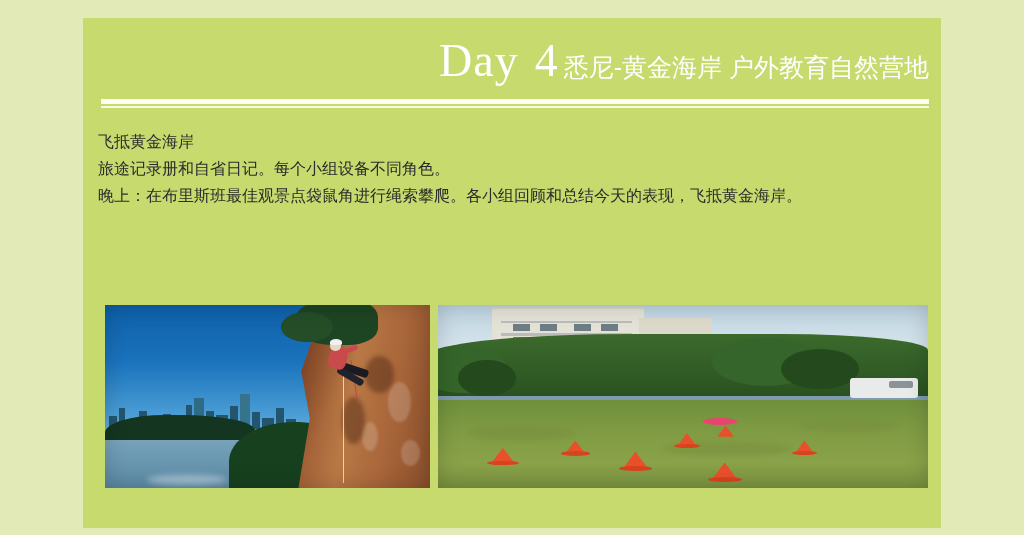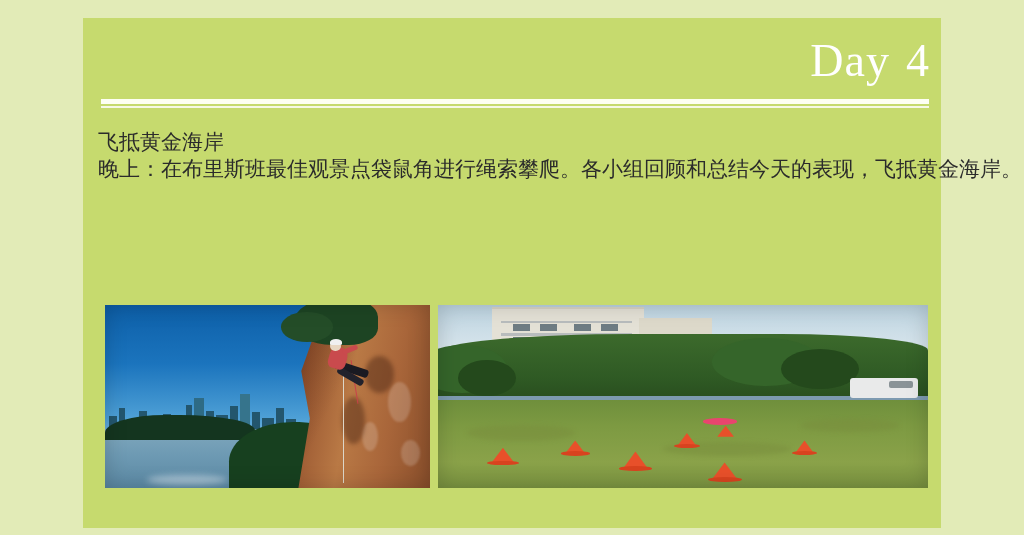--- a/index.html
+++ b/index.html
@@ -50,21 +50,21 @@
   }
   #divider .bar-thin {
     position:absolute; left:0; top:7px; width:100%; height:2px;
     background:#f6f9e6;
   }
   
   #body-text {
     position:absolute; left:15px; top:110px; width:836px;
   }
   .line {
-    font-size:21px;
+    font-size:16px;
     color:#2b2b2b;
     line-height:27px;
     white-space:nowrap;
     letter-spacing:0px;
   }
   
   #photos {
     position:absolute; left:22px; top:287px; width:822px; height:183px;
     display:flex; gap:8px;
   }
@@ -276,29 +276,31 @@
 <body>
 
 <div id="slide">
 
   <div id="panel">
 
     <div id="header">
       <div id="title-block">
         <span id="title-day">Day</span>
         <span id="title-num">4</span>
+        <span id="title-sub">悉尼-黄金海岸 户外教育自然营地</span>
       </div>
       <div id="divider">
         <div class="bar-thick"></div>
         <div class="bar-thin"></div>
       </div>
     </div>
 
     <div id="body-text">
       <div class="line">飞抵黄金海岸</div>
+      <div class="line">旅途记录册和自省日记。每个小组设备不同角色。</div>
       <div class="line">晚上：在布里斯班最佳观景点袋鼠角进行绳索攀爬。各小组回顾和总结今天的表现，飞抵黄金海岸。</div>
     </div>
 
     <div id="photos">
 
       <div class="photo" id="photo-left">
         <div class="sky"></div>
 
         <div class="skyline">
           <div class="bld" style="left:2%;  width:4%;  height:42%;"></div>

